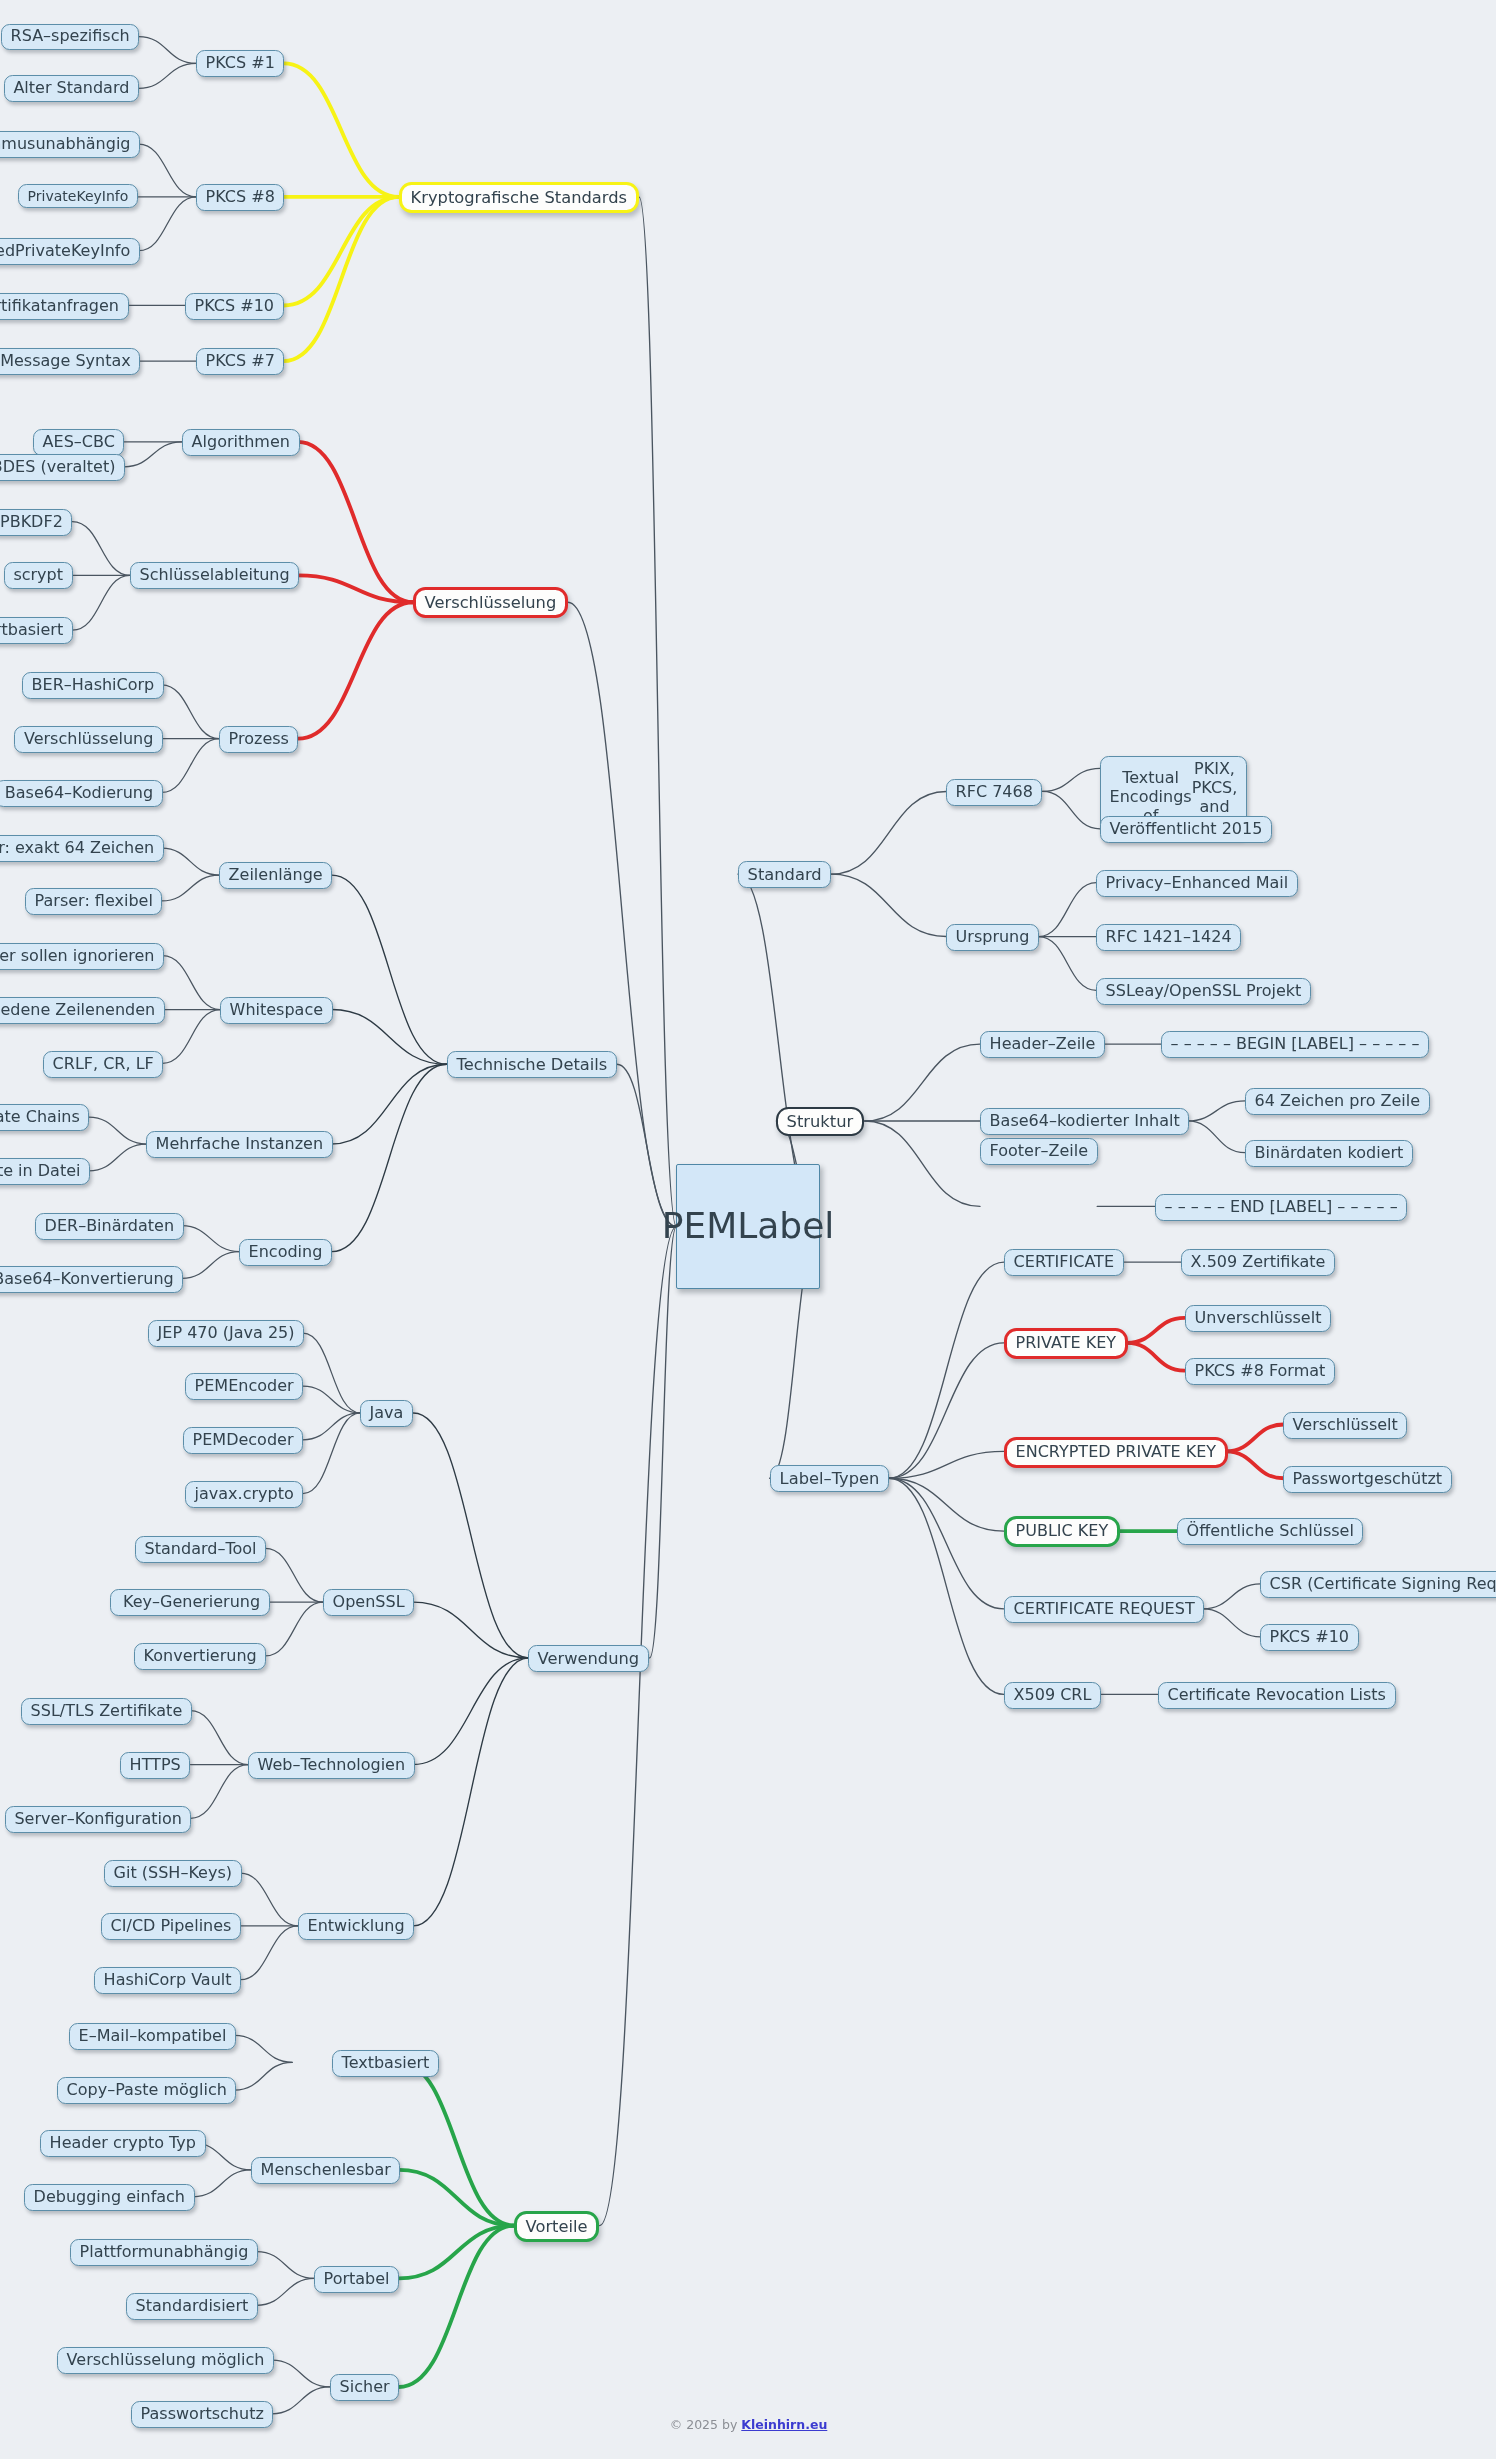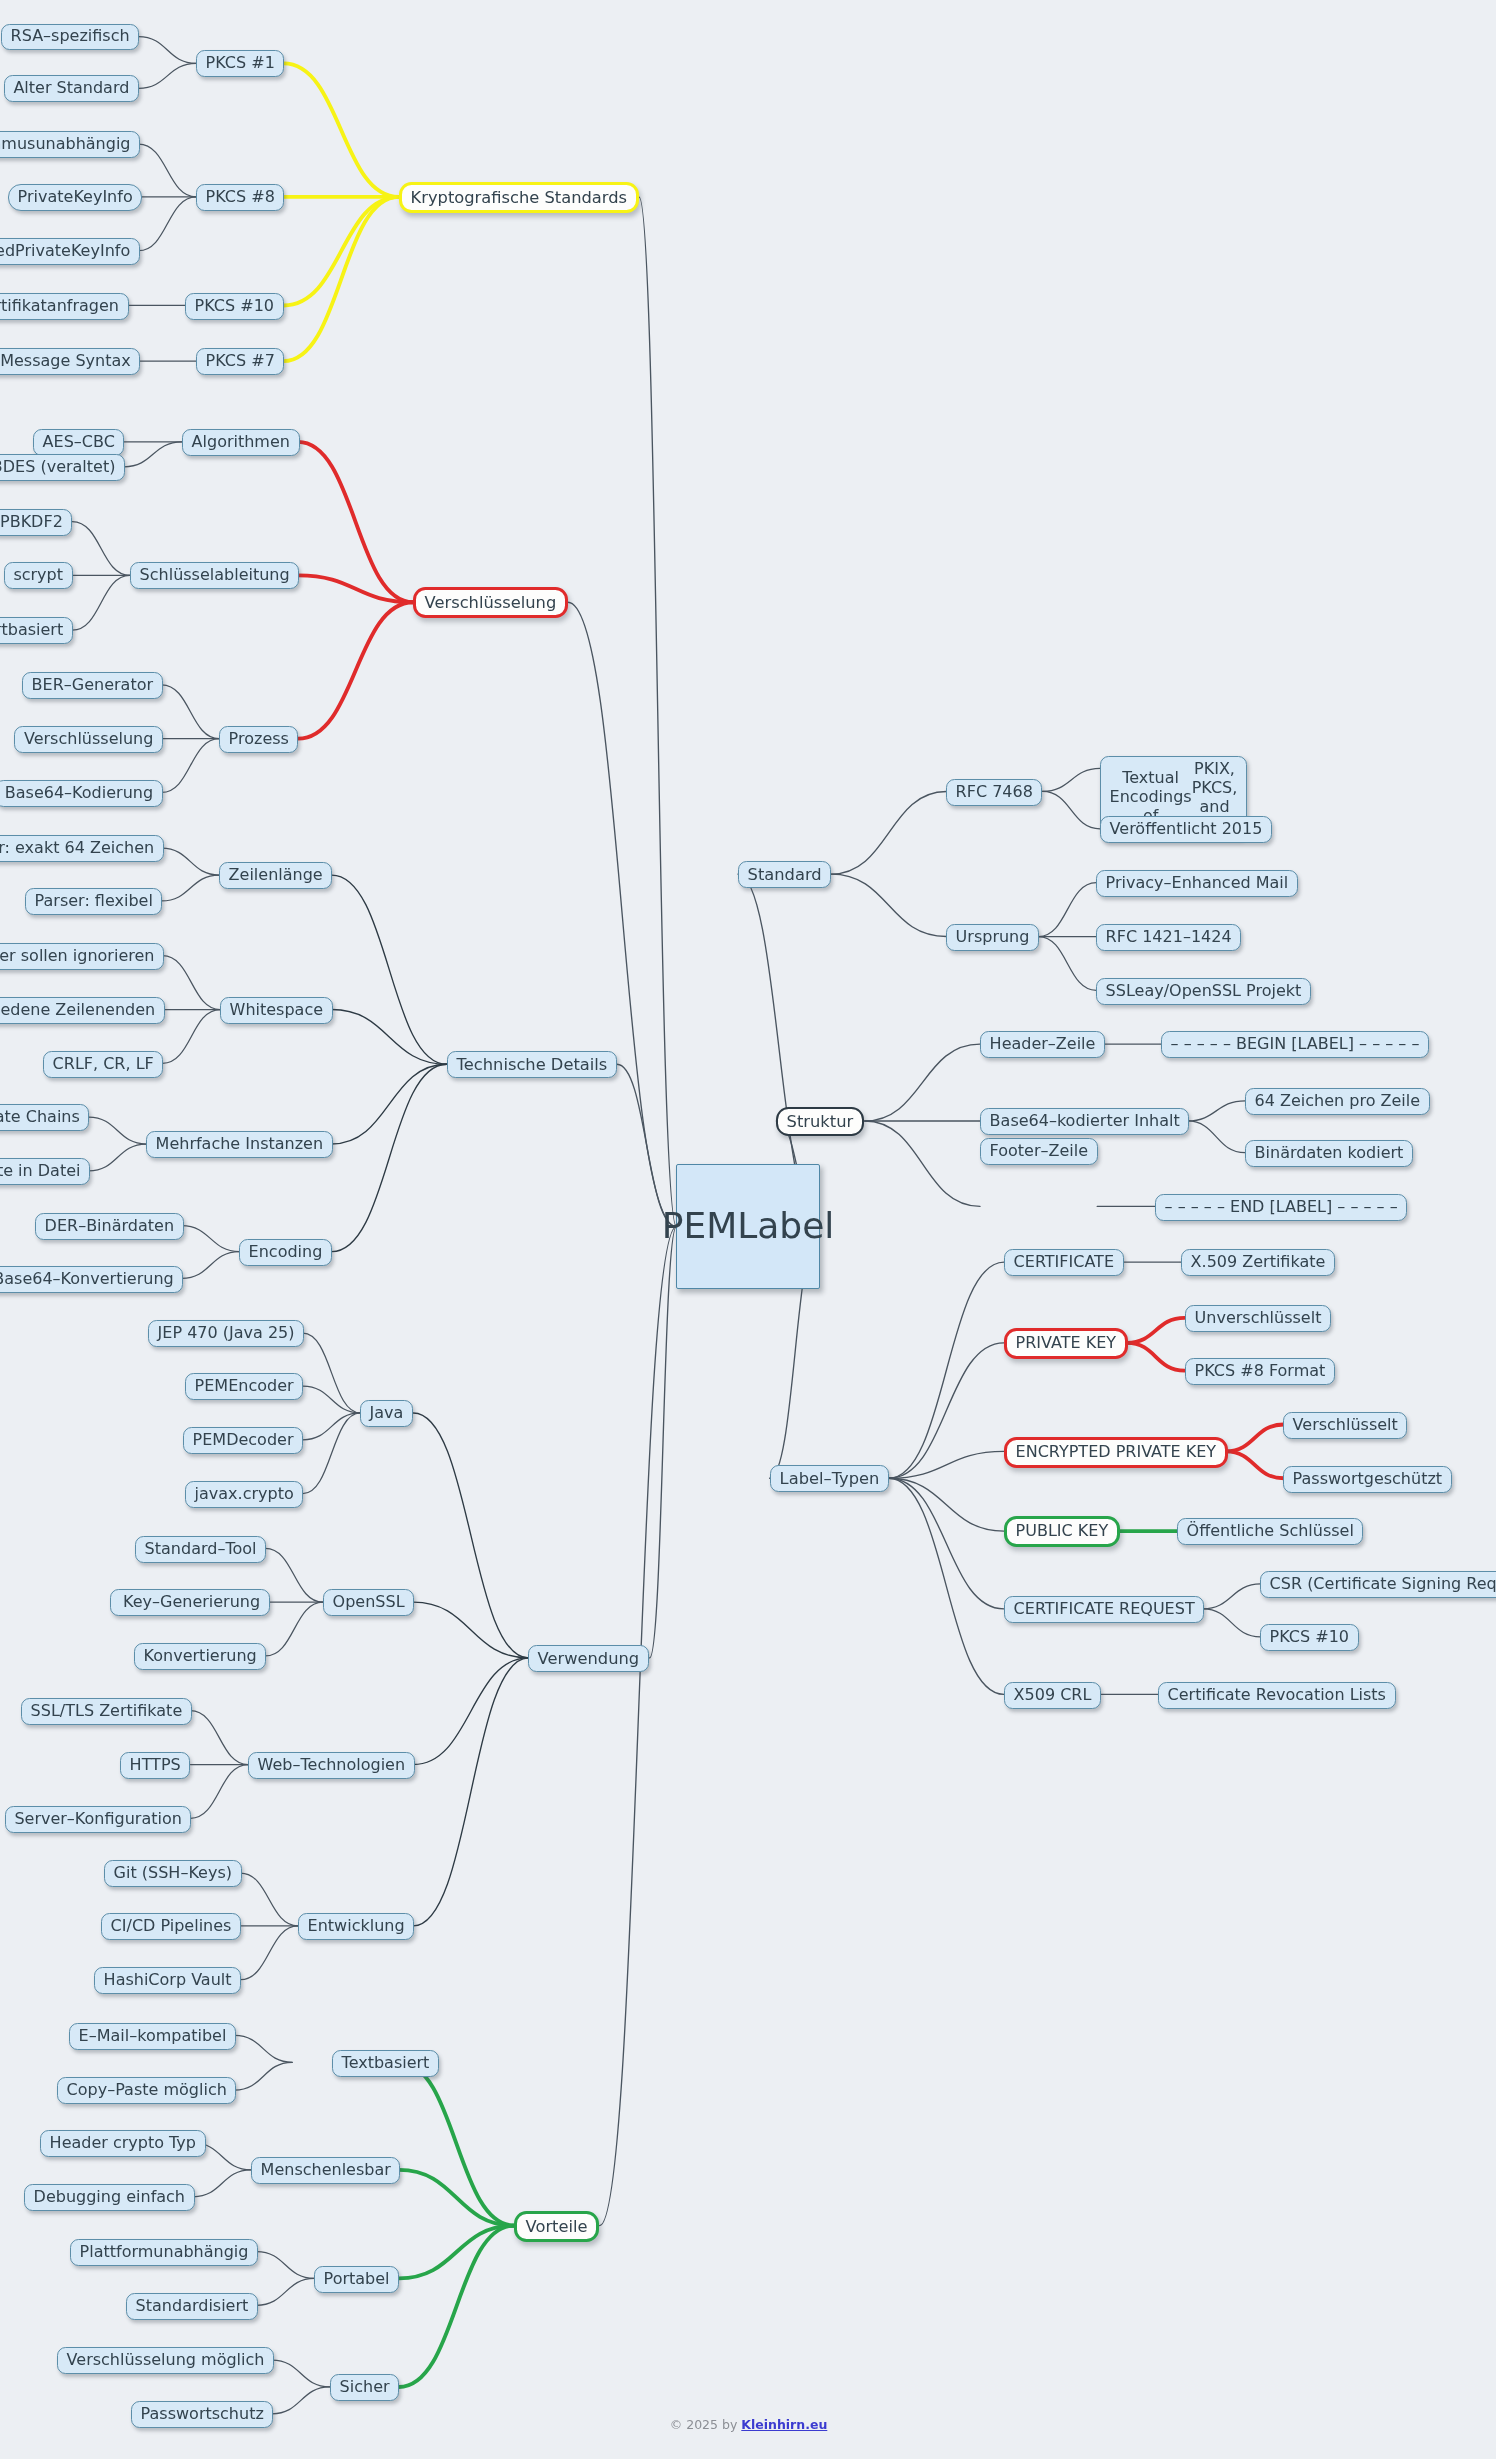--- a/index.html
+++ b/index.html
@@ -174,21 +174,21 @@
       </div>
       <div class="node leaf" style="font-size: 16px; left: 3.8px; top: 75px;">
         <span>Alter Standard</span>
       </div>
       <div class="node leaf" style="font-size: 16px; left: 196px; top: 184px;">
         <span>PKCS #8</span>
       </div>
       <div class="node leaf" style="font-size: 16px; left: -71px; top: 131px;">
         <span>Algorithmusunabhängig</span>
       </div>
-      <div class="node leaf" style="font-size: 16px; left: 8px; top: 184px; border-radius: 13px;">
+      <div class="node leaf" style="font-size: 14px; left: 18px; top: 184px;">
         <span>PrivateKeyInfo</span>
       </div>
       <div class="node leaf" style="font-size: 16px; left: -76px; top: 238px;">
         <span>EncryptedPrivateKeyInfo</span>
       </div>
       <div class="node leaf" style="font-size: 16px; left: 185px; top: 293px;">
         <span>PKCS #10</span>
       </div>
       <div class="node leaf" style="font-size: 16px; left: -36px; top: 293px;">
         <span>Zertifikatanfragen</span>
@@ -220,21 +220,21 @@
       <div class="node leaf" style="font-size: 16px; left: 3.8px; top: 562px;">
         <span>scrypt</span>
       </div>
       <div class="node leaf" style="font-size: 16px; left: -73px; top: 617px;">
         <span>Passwortbasiert</span>
       </div>
       <div class="node leaf" style="font-size: 16px; left: 219px; top: 726px;">
         <span>Prozess</span>
       </div>
       <div class="node leaf" style="font-size: 16px; left: 22px; top: 672px;">
-        <span>BER–Generator</span>
+        <span>BER–HashiCorp</span>
       </div>
       <div class="node leaf" style="font-size: 16px; left: 14.4px; top: 726px;">
         <span>Verschlüsselung</span>
       </div>
       <div class="node leaf" style="font-size: 16px; left: -4.8px; top: 780px;">
         <span>Base64–Kodierung</span>
       </div>
       <div class="node leaf" style="font-size: 16.3px; left: 447px; top: 1051px;">
         <span>Technische Details</span>
       </div>

